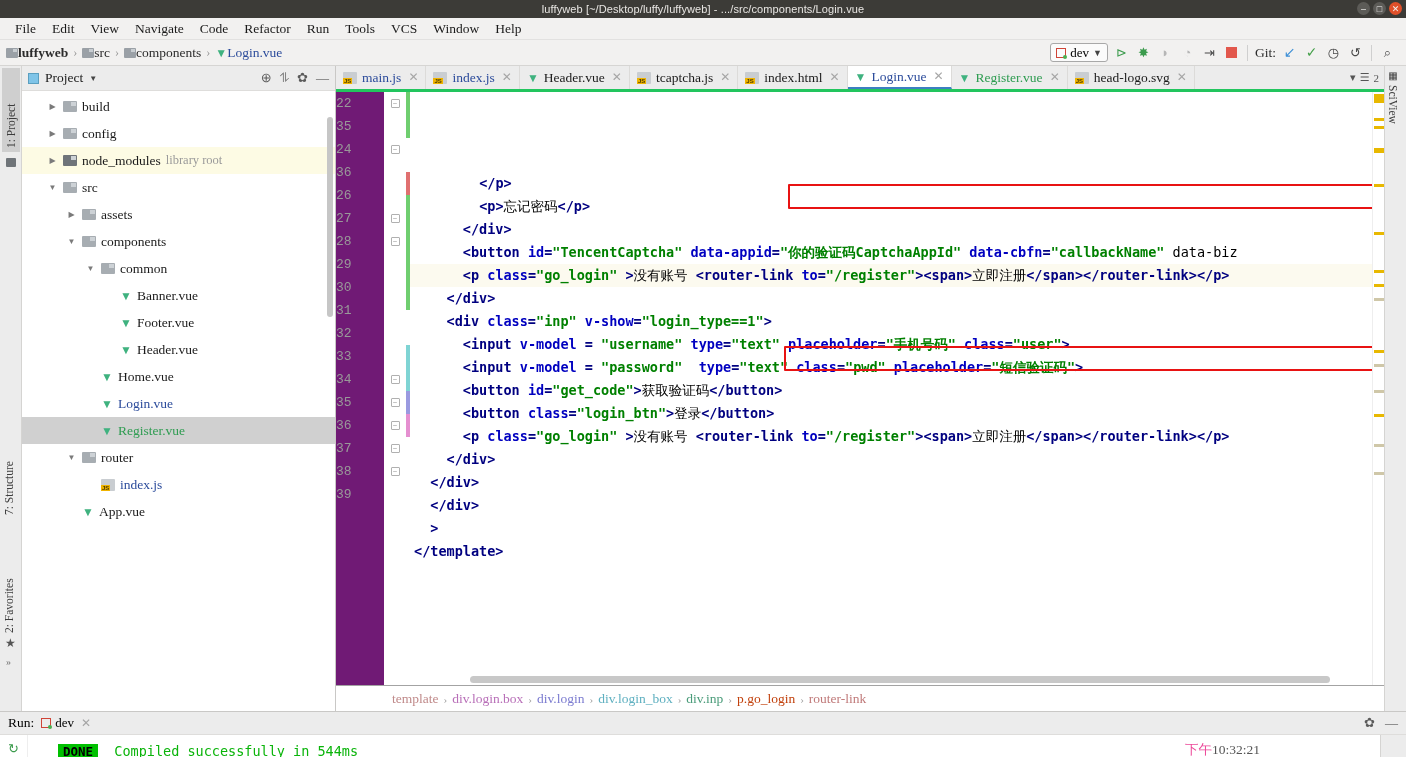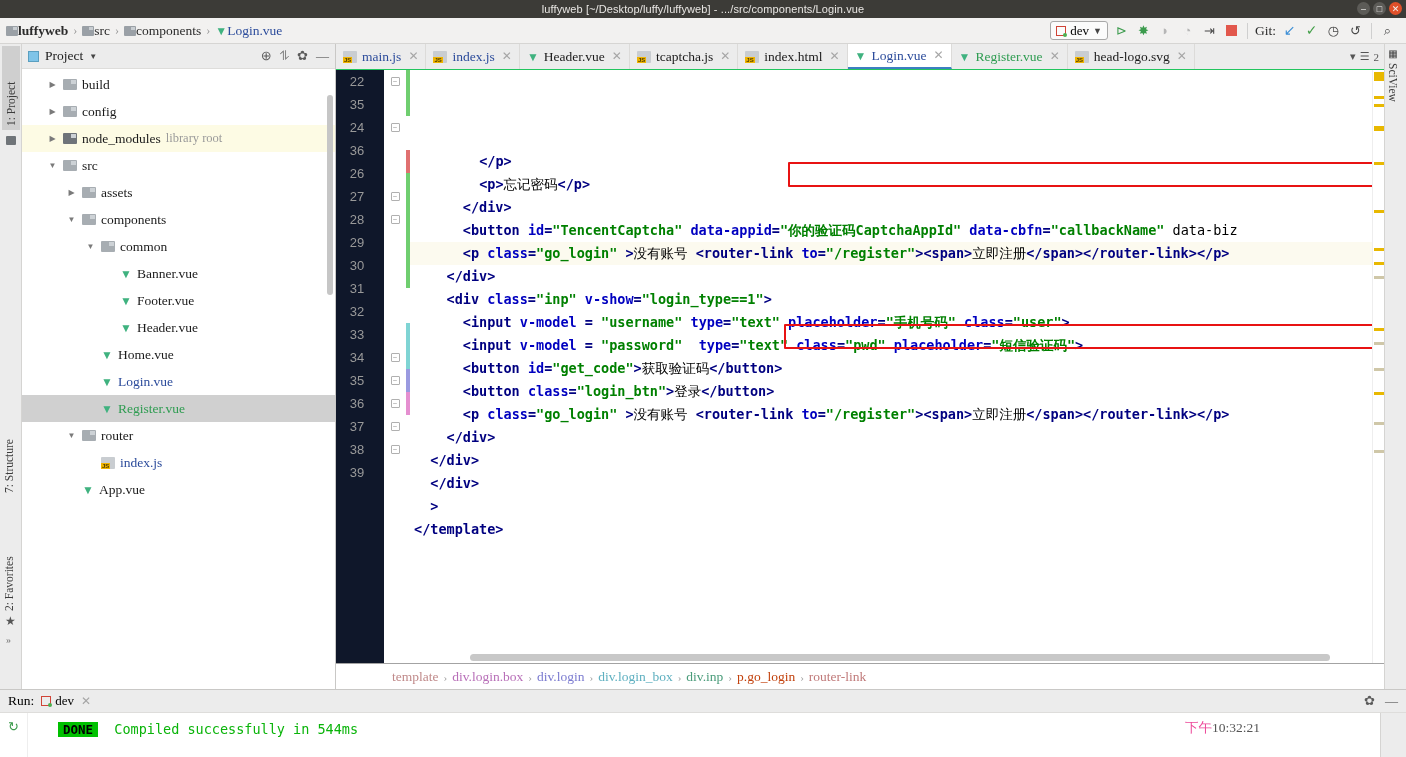--- a/index.html
+++ b/index.html
@@ -100,32 +100,32 @@
   .fold:after{content:"";position:absolute;right:1px;top:1px;width:5px;height:4px;background:#cdd2d6;}
   .fold.dark{background:#6f7479;}
   .jsicon { width:14px;height:12px;background:#c9cdd1;border-radius:1px;position:relative;flex:0 0 14px;}
   .jsicon:after{content:"JS";position:absolute;left:0;bottom:0;background:#f0b400;color:#4a3a00;
                 font-size:6px;font-family:"Liberation Sans",sans-serif;line-height:6px;padding:0 1px;font-weight:bold;}
   .sb-scroll { position:absolute; right:2px; top:26px; width:6px; height:200px; background:#c6c6c6; border-radius:3px;}
 
   
   .editor-area { flex:1; display:flex; flex-direction:column; background:#fff; min-width:0; }
   .tabbar { height:26px; background:#ececec; display:flex; align-items:stretch;
-            border-bottom:1px solid #22c55e; overflow:hidden;}
+            border-bottom:3px solid #22c55e; overflow:hidden;}
   .etab { display:flex; align-items:center; gap:5px; padding:0 7px; font-size:13.5px;
           color:#1a1a1a; border-right:1px solid #dcdbd9; background:#ececec; white-space:nowrap;}
   .etab.active { background:#fff; border-bottom:2px solid #3d7fc1; }
   .etab .x { color:#a5a5a5; font-size:12px; margin-left:2px; }
   .etab .nm.blue{color:#2b4b9b;}
   .etab .nm.green{color:#2e9c51;}
   .tab-right { margin-left:auto; display:flex; align-items:center; gap:4px; padding:0 5px; font-size:11px; color:#555;}
 
   .editor-wrap { flex:1; display:flex; position:relative; overflow:hidden; }
-  .gutter { width:48px; background:#0f172a; text-align:center; padding-right:6px;
-            font-family:Liberation Sans, sans-serif; font-size:13px; color:#999; flex:0 0 48px; }
+  .gutter { width:48px; background:#701a75; text-align:left; padding-right:6px;
+            font-family:Liberation Mono, monospace; font-size:13px; color:#999; flex:0 0 48px; }
   .gutter .ln { height:23px; line-height:23px; }
   .foldcol { width:22px; background:#fff; flex:0 0 22px; position:relative;}
   .foldcol .fm { height:23px; line-height:23px; text-align:center; font-size:9px; color:#9a9a9a;}
   .fsq{display:inline-block;width:9px;height:9px;border:1px solid #b0b0b0;background:#fff;
        line-height:7px;font-size:8px;color:#777;border-radius:1px;}
   .changebar { width:4px; flex:0 0 4px; position:relative; }
   .code { flex:1; position:relative; overflow:hidden;
           font-family:"DejaVu Sans Mono", monospace; font-size:13.5px; white-space:pre; }
   .cl { height:23px; line-height:23px; padding-left:4px; position:relative;}
   .cl.cur { background:#fcfaef; }
@@ -172,20 +172,33 @@
 
   <div class="titlebar">
     <span class="wtitle">luffyweb [~/Desktop/luffy/luffyweb] - .../src/components/Login.vue</span>
     <div class="winbtns">
       <span class="winbtn min">–</span>
       <span class="winbtn max">□</span>
       <span class="winbtn close">✕</span>
     </div>
   </div>
 
+  <div class="menubar">
+    <span class="menu-item">File</span>
+    <span class="menu-item">Edit</span>
+    <span class="menu-item">View</span>
+    <span class="menu-item">Navigate</span>
+    <span class="menu-item">Code</span>
+    <span class="menu-item">Refactor</span>
+    <span class="menu-item">Run</span>
+    <span class="menu-item">Tools</span>
+    <span class="menu-item">VCS</span>
+    <span class="menu-item">Window</span>
+    <span class="menu-item">Help</span>
+  </div>
 
   <div class="navbar">
     <span class="crumb bold">
       <span class="ficon"></span>
       <span>luffyweb</span>
     </span>
     <span class="crumb-sep">›</span>
     <span class="crumb">
       <span class="ficon"></span>
       <span>src</span>

